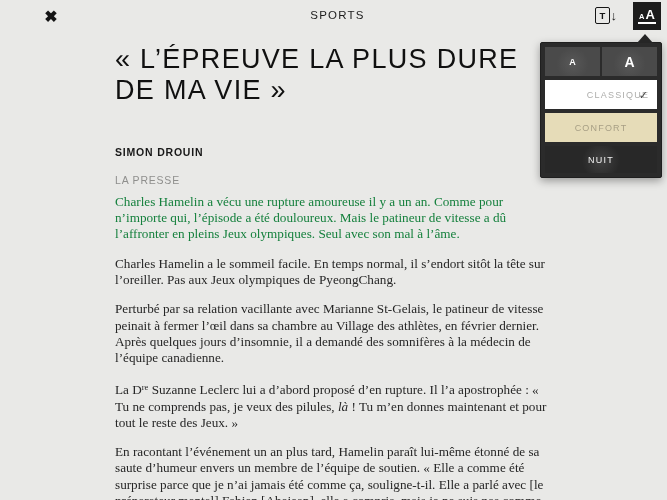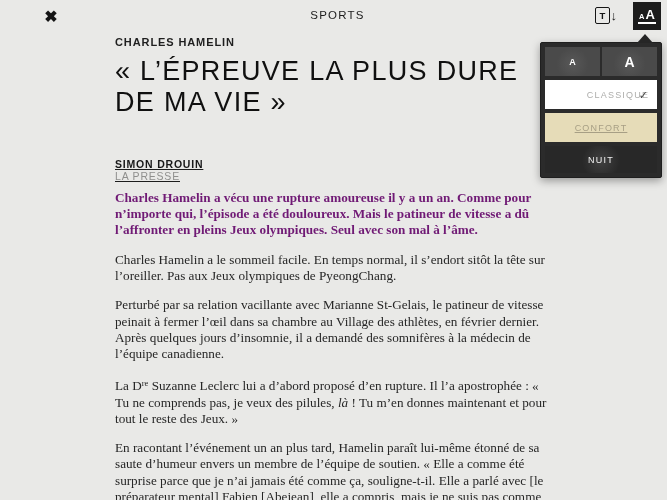--- a/index.html
+++ b/index.html
@@ -48,25 +48,25 @@
 
   
   .article{position:absolute;left:115px;top:36px;width:432px;color:#1d1d1d;}
   .kicker{
     font-size:11px;letter-spacing:0.9px;font-weight:600;color:#1f1f1f;
   }
   .headline{
     margin-top:8px;font-weight:400;font-size:27px;line-height:31px;
     letter-spacing:1.3px;color:#101010;
   }
-  .byline-block{margin-top:40px;text-decoration:underline;}
+  .byline-block{margin-top:40px;}
   .byline{font-size:10.5px;font-weight:700;letter-spacing:0.8px;color:#181818;}
-  .org{margin-top:0;font-size:10.5px;letter-spacing:0.8px;color:#8f8f8d;}
+  .org{margin-top:16px;font-size:10.5px;letter-spacing:0.8px;color:#8f8f8d;}
   .body-copy{font-family:"Liberation Serif",serif;font-size:13.2px;line-height:16.2px;color:#262626;}
-  .lead{margin-top:8px;font-weight:700;color:#701a75;}
+  .lead{margin-top:8px;font-weight:400;color:#15803d;}
   .para{margin-top:4px;}
   .sup{font-size:8.5px;vertical-align:4px;}
   .ital{font-style:italic;}
 
   
   .popover{
     position:absolute;top:42px;right:5px;width:122px;
     background:#2b2b2b;border:1px solid #1f1f1f;border-radius:2px;
     box-shadow:0 3px 8px rgba(0,0,0,0.35);
     padding:4px;box-sizing:border-box;z-index:10;
@@ -84,21 +84,21 @@
   }
   .btn-a-small{font-size:9px;font-weight:600;}
   .btn-a-large{font-size:14px;font-weight:700;}
   .theme-btn{
     position:relative;display:block;width:100%;height:29px;margin-top:4px;
     border:none;cursor:pointer;text-align:center;
     font-family:"Liberation Sans",sans-serif;
     font-size:9px;letter-spacing:1.2px;
   }
   .theme-classique{background:#ffffff;color:#adadab;padding-left:40px;}
-  .theme-confort{background:#e6dcb8;color:#a79f85;text-decoration:underline;}
+  .theme-confort{background:#e6dcb8;color:#a79f85;}
   .theme-nuit{
     background:radial-gradient(circle 19px at 50% 55%, #414141, #282828);
     color:#f2f2f2;height:27px;
   }
   .check{
     position:absolute;right:9px;top:50%;transform:translateY(-50%);
     font-size:11px;color:#454545;letter-spacing:0;
   }
 </style>
 </head>
@@ -115,21 +115,20 @@
   </button>
   <button class="displayopts-btn">
     <span class="displayopts-glyph">
       <span class="a-small-top">A</span>
       <span class="a-large-top">A</span>
     </span>
   </button>
 </div>
 
 <main class="article">
-  <div class="kicker">CHARLES HAMELIN</div>
   <h1 class="headline">
     <span style="display:block">« L’ÉPREUVE LA PLUS DURE</span>
     <span style="display:block">DE MA VIE »</span>
   </h1>
   <div class="byline-block">
     <div class="byline">SIMON DROUIN</div>
     <div class="org">LA PRESSE</div>
   </div>
   <p class="body-copy lead">Charles Hamelin a vécu une rupture amoureuse il y a un an. Comme pour n’importe qui, l’épisode a été douloureux. Mais le patineur de vitesse a dû l’affronter en pleins Jeux olympiques. Seul avec son mal à l’âme.</p>
   <p class="body-copy para">Charles Hamelin a le sommeil facile. En temps normal, il s’endort sitôt la tête sur l’oreiller. Pas aux Jeux olympiques de PyeongChang.</p>

